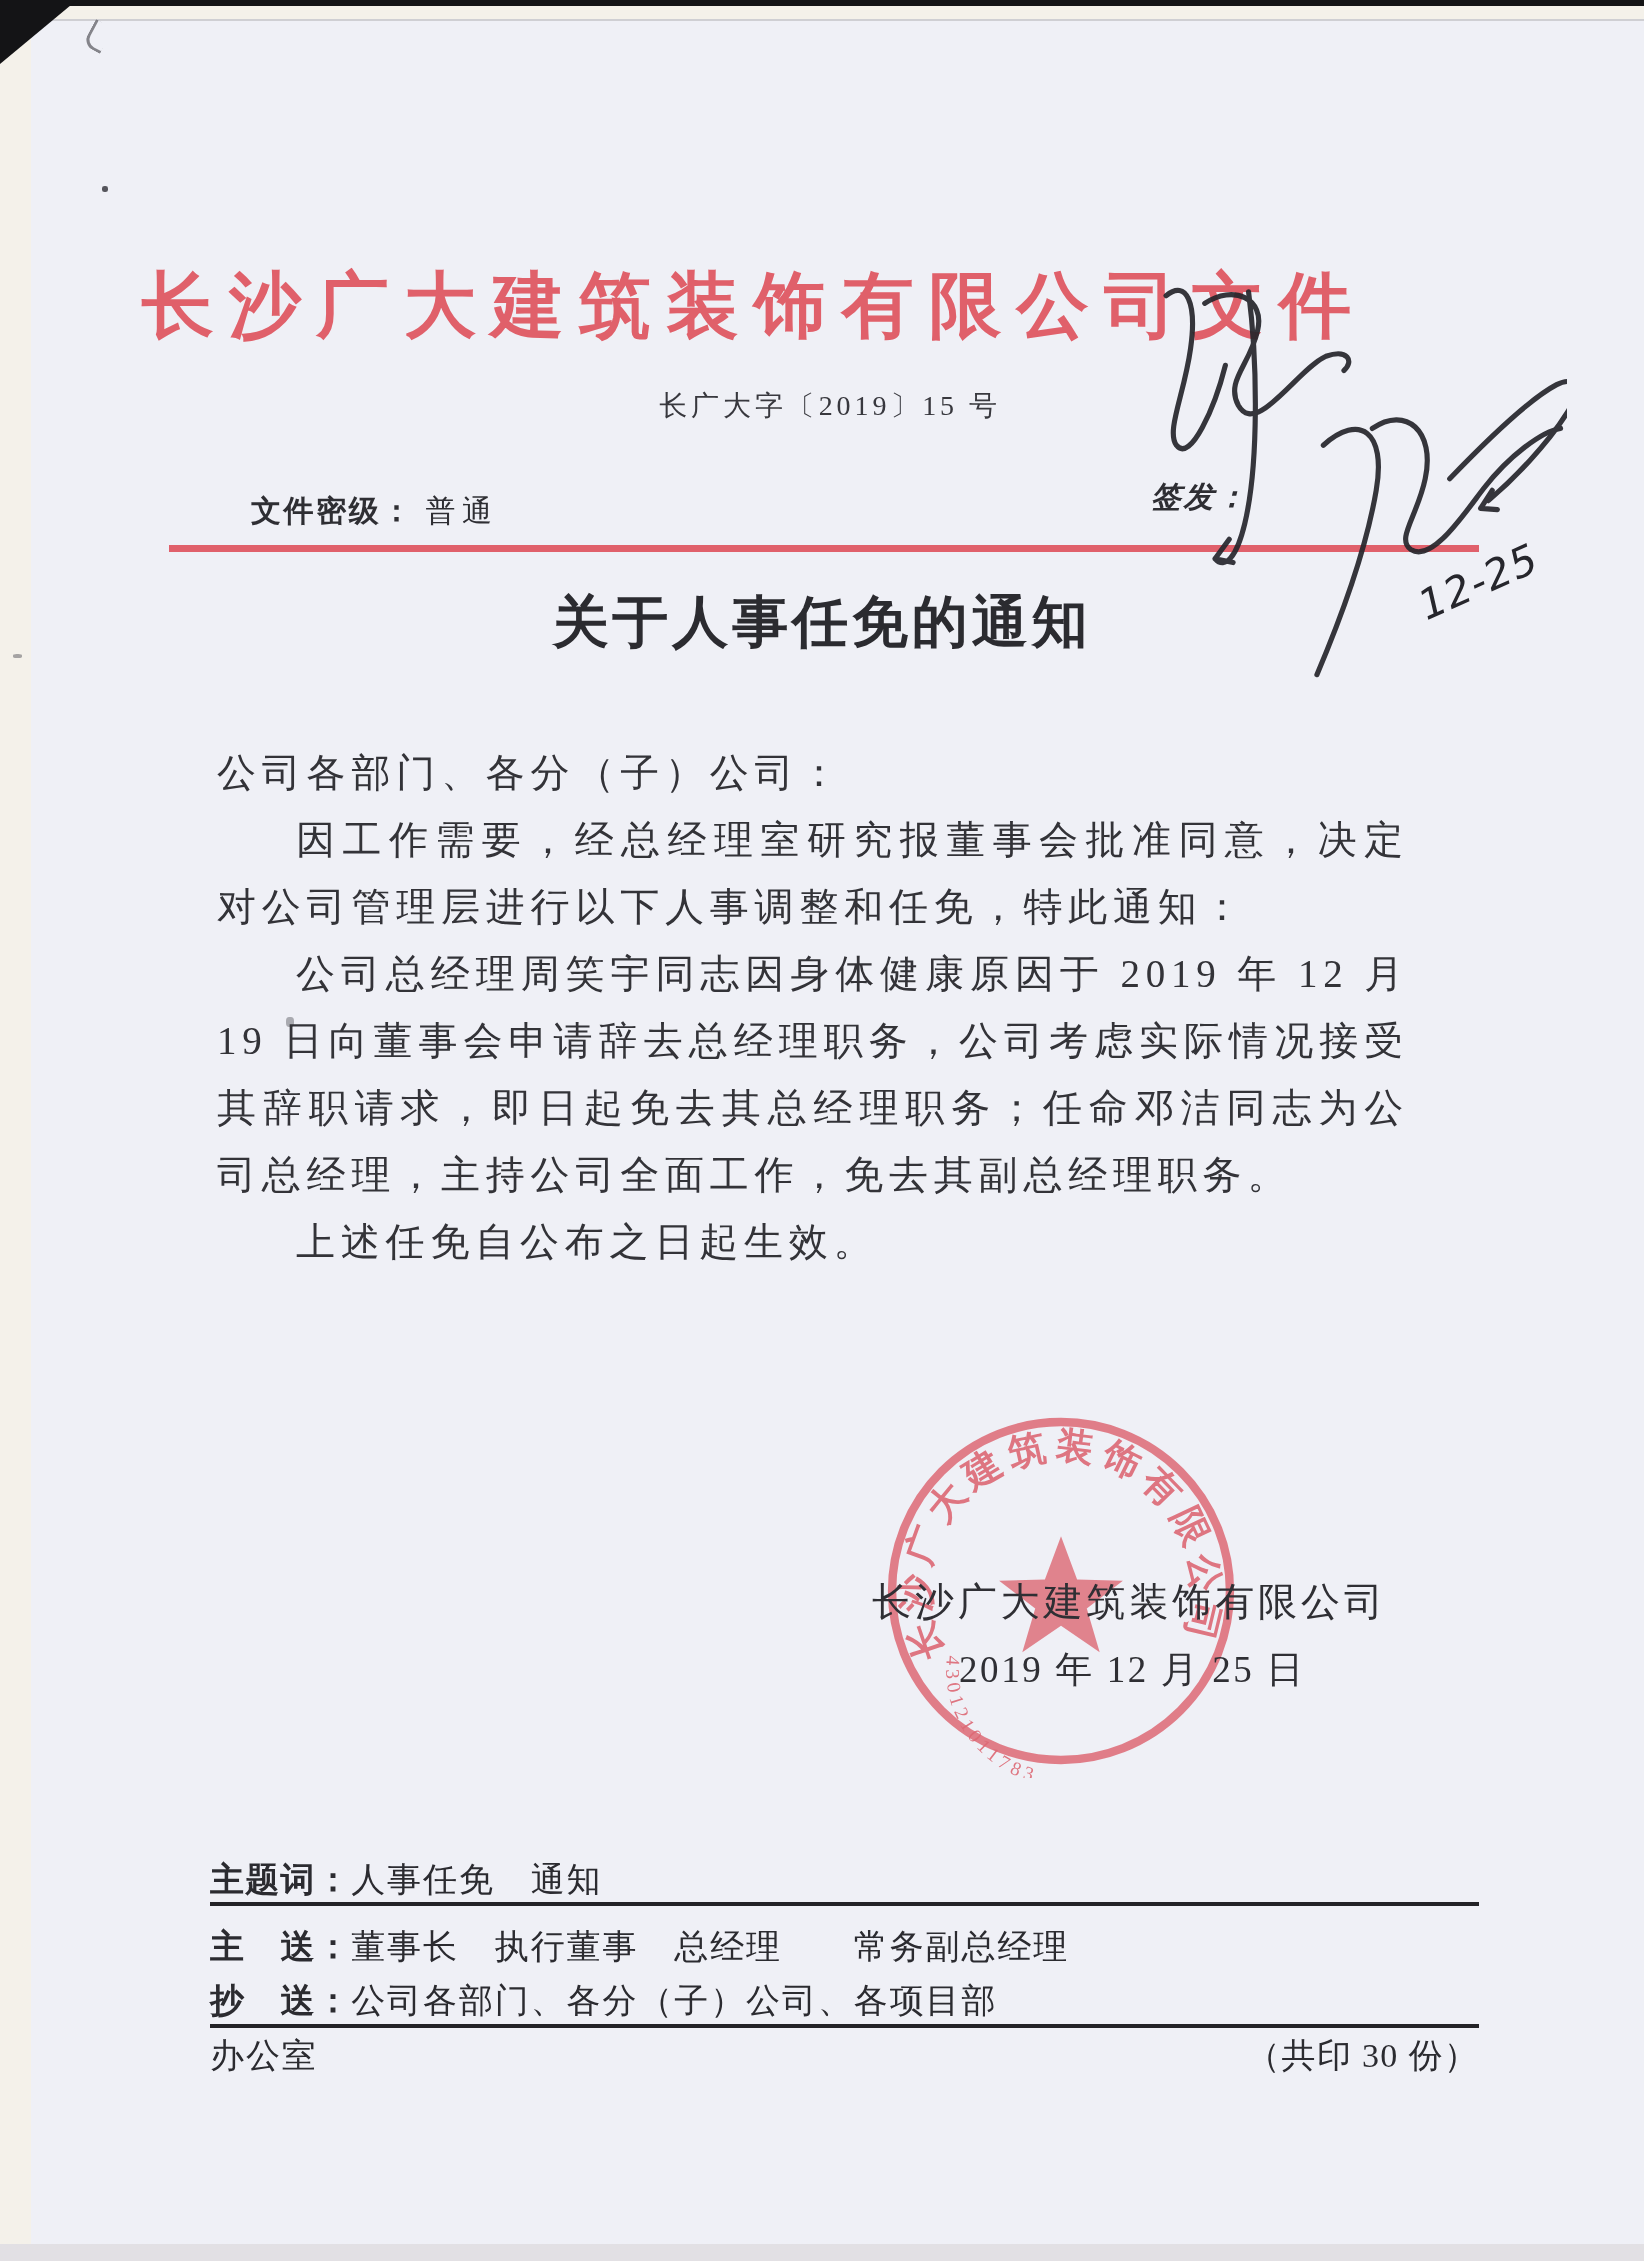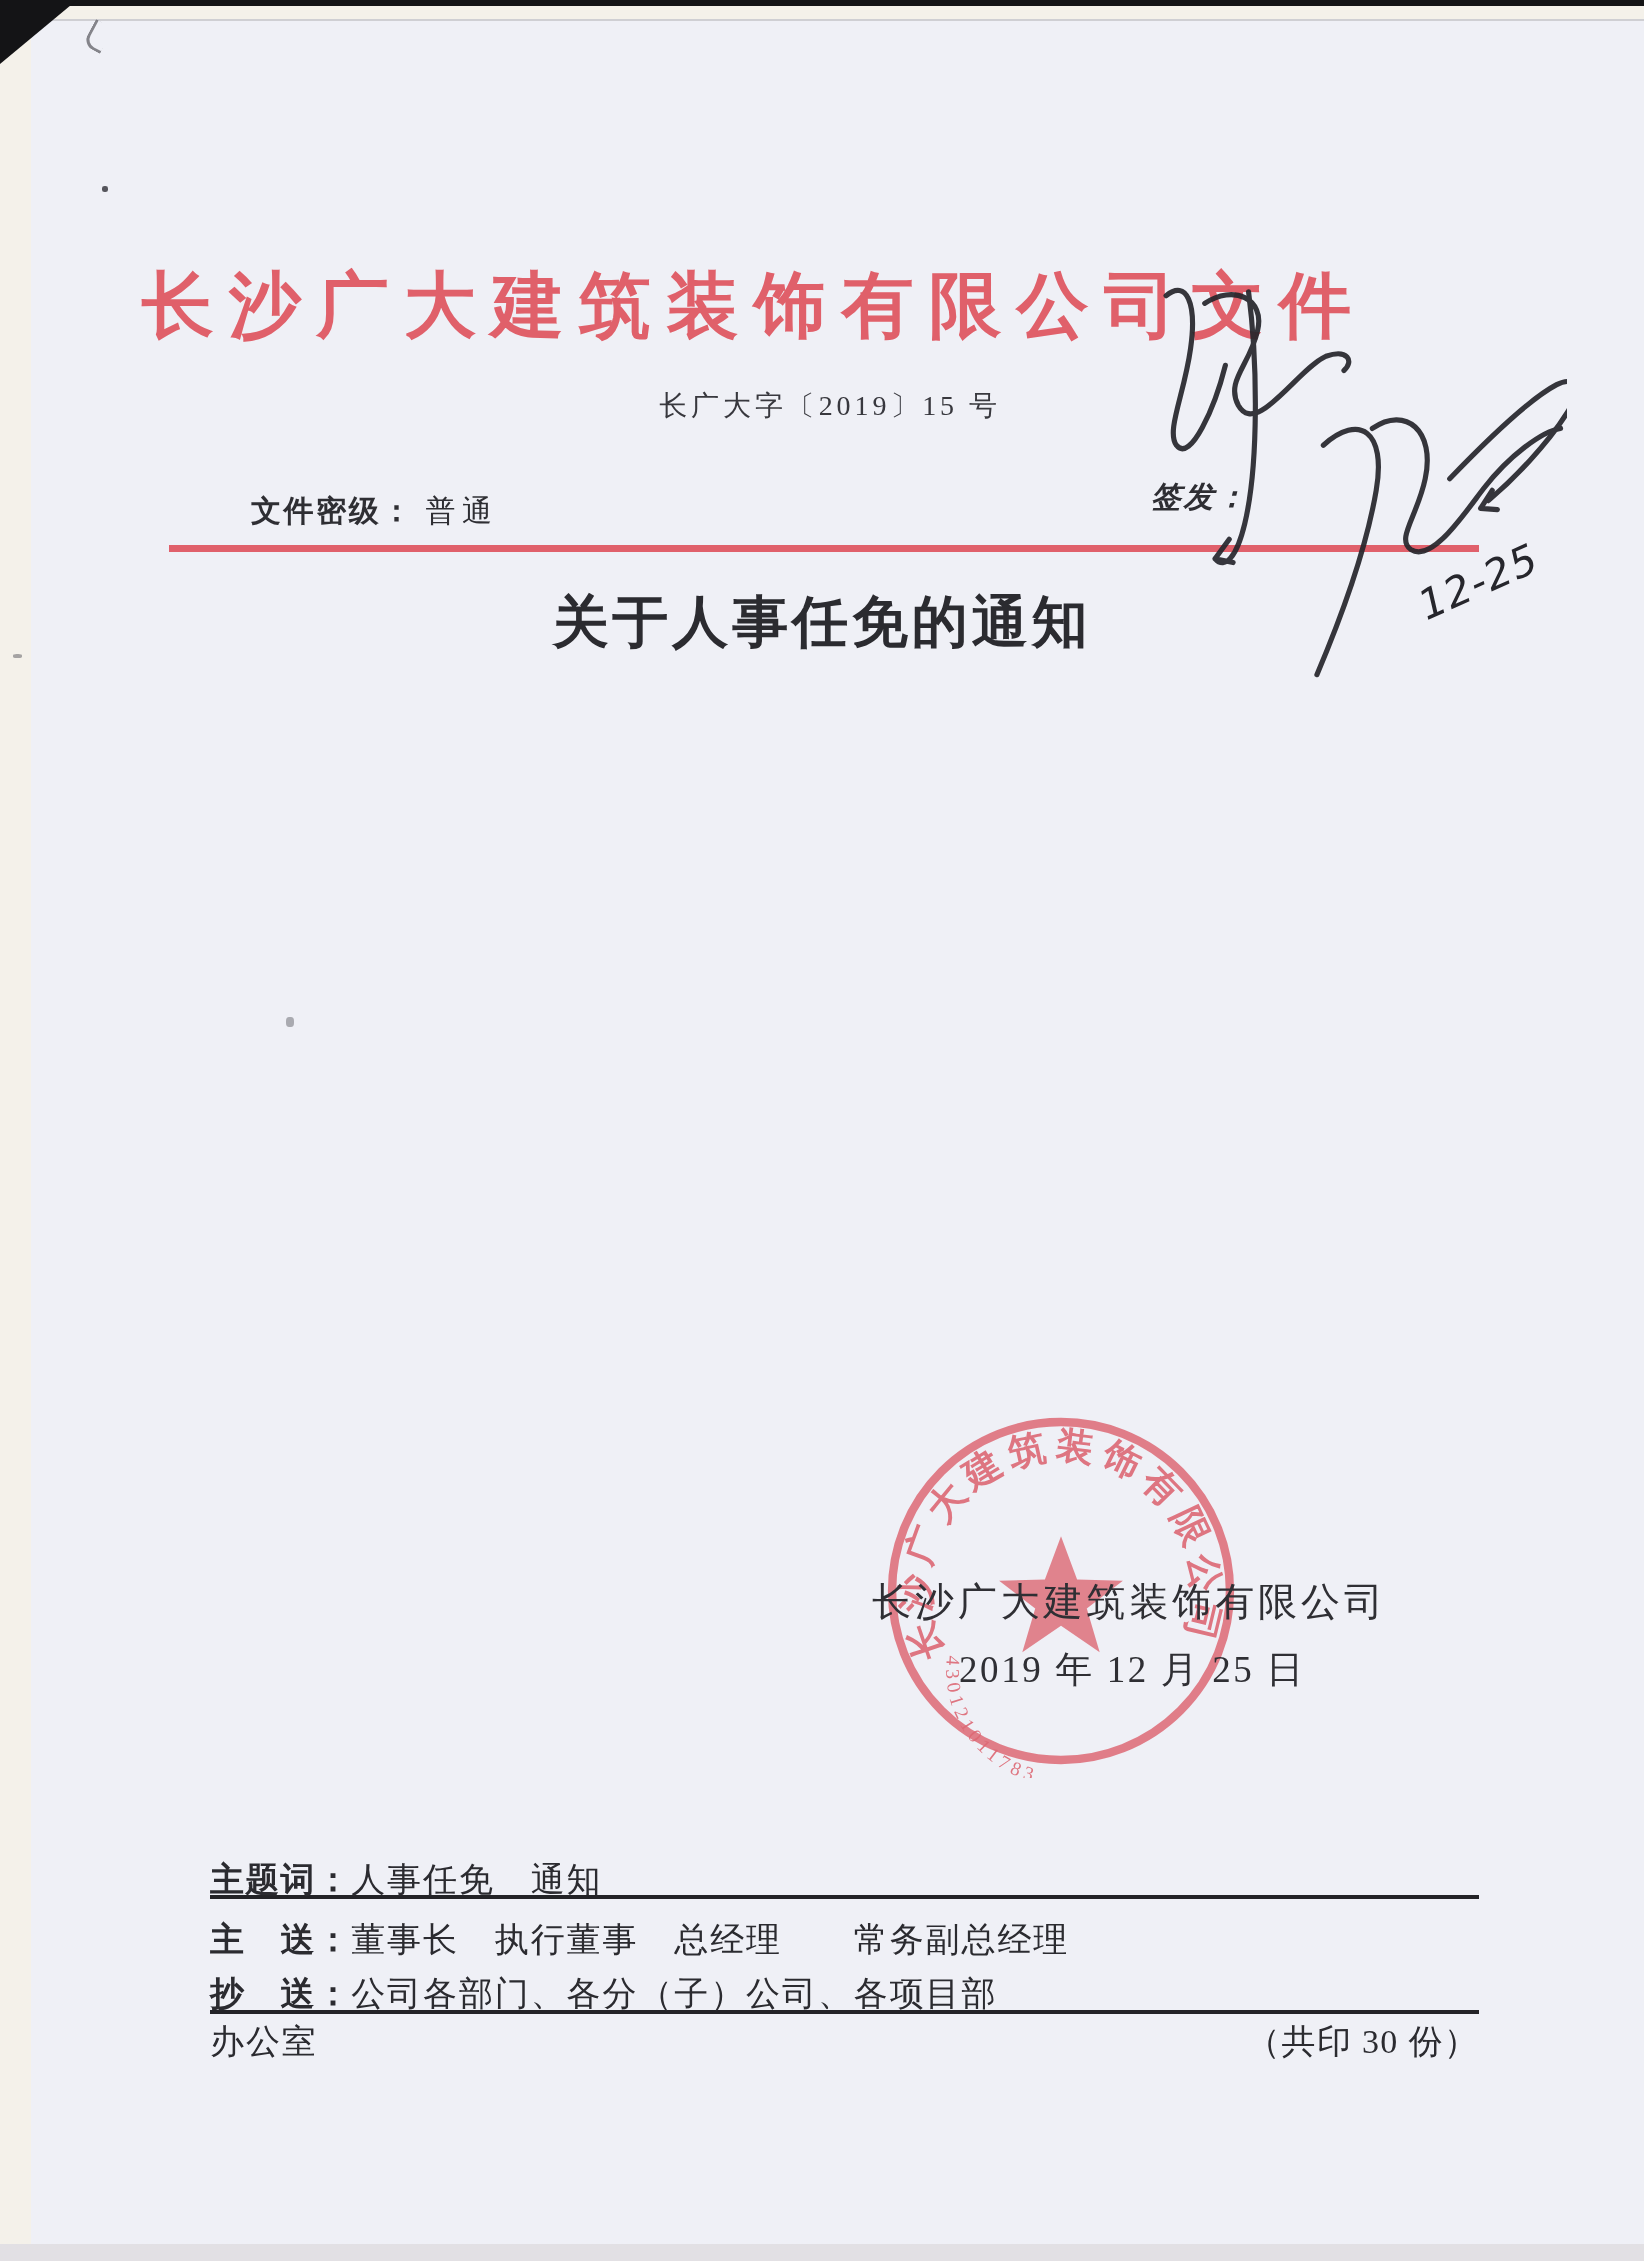--- a/index.html
+++ b/index.html
@@ -75,21 +75,21 @@
 
   .seal{position:absolute;left:874px;top:1404px;width:374px;height:374px;z-index:2;opacity:.82;}
   .sig-svg{position:absolute;left:1090px;top:258px;width:477px;height:426px;z-index:4;}
 
   .footer{
     position:absolute;left:210px;top:1852px;width:1269px;
     font-size:34px;color:#2b2b30;
   }
   .f-row{white-space:nowrap;letter-spacing:1.9px;}
   .f-row .lab{font-weight:bold;letter-spacing:1.3px;}
-  .f-underlined{border-bottom:4.5px solid #232327;padding-bottom:2px;}
+  .f-underlined{border-bottom:4.5px solid #232327;padding-bottom:9px;}
   .f-row1{height:36px;padding-top:5.2px;}
   .f-row2{margin-top:18px;height:54px;}
   .f-row3{height:37px;}
   .f-row4{margin-top:5px;display:flex;justify-content:space-between;letter-spacing:1.9px;}
   .copies{letter-spacing:1.3px;}
 </style>
 </head>
 <body>
 
 <div class="stage">
@@ -123,20 +123,26 @@
       <path d="M2128,664 C2180,628 2226,668 2210,742 C2198,800 2164,836 2188,852 C2220,872 2268,800 2300,758 C2340,706 2392,668 2420,664"></path>
       <path d="M2248,742 C2300,688 2372,618 2414,596 C2446,580 2452,606 2430,640 C2400,688 2348,742 2308,776 M2296,788 L2314,760 M2296,788 L2322,790"></path>
     </g>
     <text x="2212" y="962" transform="rotate(-24 2212 962)" font-size="64" fill="#26262c" font-style="italic" font-family="'DejaVu Sans',sans-serif" letter-spacing="2">12-25</text>
   </svg>
 
   <div class="red-rule"></div>
 
   <div class="doc-title">关于人事任免的通知</div>
 
+  <div class="body-block">
+    <p>公司各部门、各分（子）公司：</p>
+    <p class="indent">因工作需要，经总经理室研究报董事会批准同意，决定对公司管理层进行以下人事调整和任免，特此通知：</p>
+    <p class="indent">公司总经理周笑宇同志因身体健康原因于 2019 年 12 月 19 日向董事会申请辞去总经理职务，公司考虑实际情况接受其辞职请求，即日起免去其总经理职务；任命邓洁同志为公司总经理，主持公司全面工作，免去其副总经理职务。</p>
+    <p class="indent">上述任免自公布之日起生效。</p>
+  </div>
 
   <svg class="seal" viewBox="0 0 580 580">
     <circle cx="290" cy="290" r="262" fill="none" stroke="#d94b58" stroke-width="13" opacity="0.85"></circle>
     <polygon points="290,205 315,272 386,274 330,317 350,385 290,344 230,385 250,317 194,274 265,272" fill="#d94b58" opacity="0.8"></polygon>
     <defs>
       <path id="sealTextArc" d="M 112.5 392.5 A 205 205 0 1 1 467.5 392.5" fill="none"></path>
       <path id="sealNumArc" d="M 123 351 A 178 178 0 1 0 457 351" fill="none"></path>
     </defs>
     <text font-size="58" fill="#d94b58" letter-spacing="11" opacity="0.9" font-weight="bold">
       <textPath href="#sealTextArc" startOffset="6">长沙广大建筑装饰有限公司</textPath>

